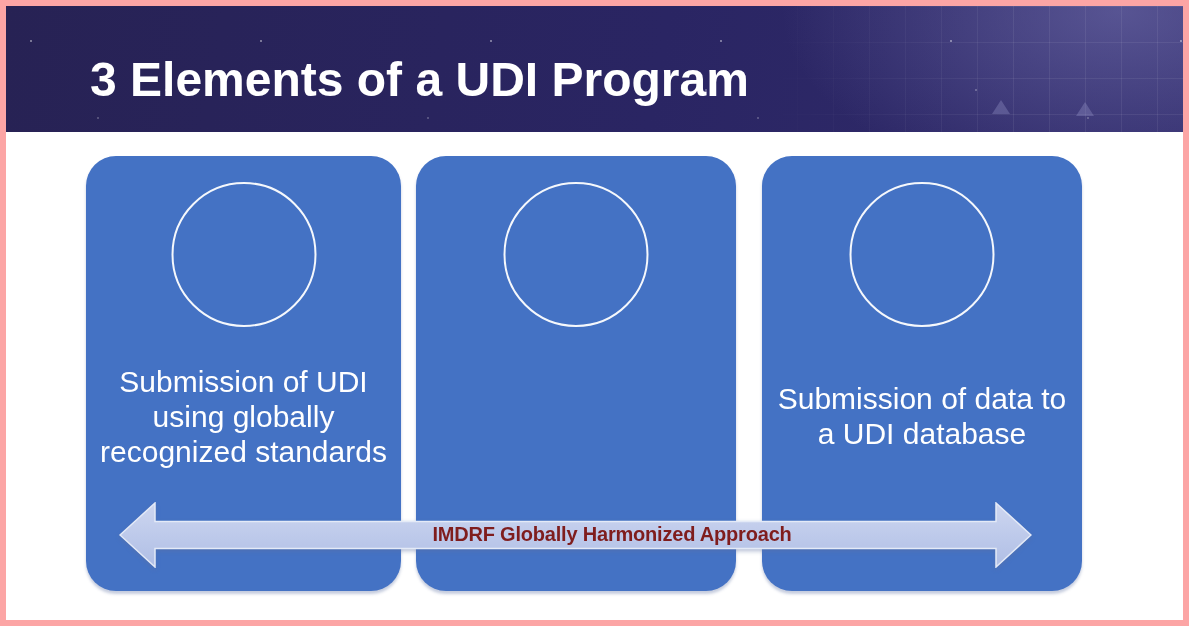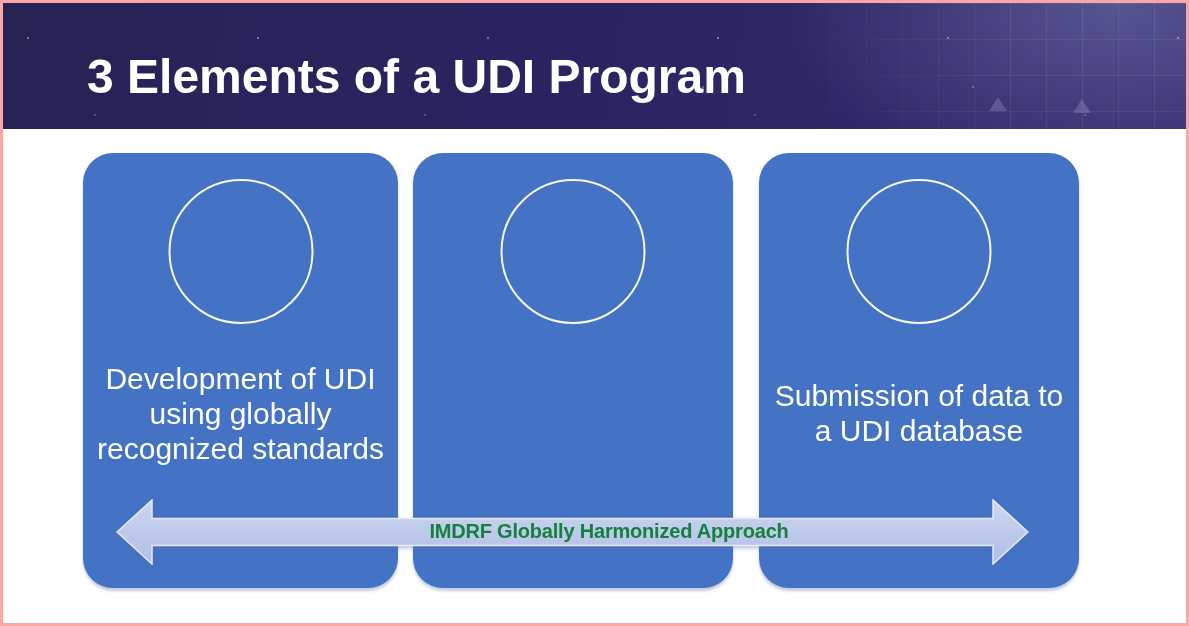--- a/index.html
+++ b/index.html
@@ -3,21 +3,21 @@
 <meta charset="utf-8">
 <style>
   * { box-sizing: border-box; }
   html, body { margin: 0; padding: 0; background: #ffffff; }
   body { font-family: "Liberation Sans", sans-serif; }
 
   .frame {
     position: relative;
     width: 1189px;
     height: 626px;
-    border: 3px solid #fca5a5;
+    border: 6px solid #fca5a5;
     background: #ffffff;
     overflow: hidden;
     padding-left: 36px;
   }
 
   
   .header {
     position: absolute;
     left: 0; top: 0;
     width: 1185px; height: 126px;
@@ -115,42 +115,42 @@
   }
   .arrow-wrap svg { display: block; filter: drop-shadow(0 2px 2px rgba(90,110,160,0.45)); }
 
   .arrow-label {
     position: absolute;
     left: 606px; top: 528px;
     transform: translate(-50%, -50%);
     font-size: 20px;
     font-weight: bold;
     letter-spacing: -0.2px;
-    color: #15803d;
+    color: #7f1d1d;
     white-space: nowrap;
     text-align: right;
   }
 </style>
 </head>
 <body>
 
 <div class="frame">
 
   <header class="header">
     <div class="header-grid"></div>
     <div class="tri tri-1"></div>
     <div class="tri tri-2"></div>
     <h1 class="title">3 Elements of a UDI Program</h1>
   </header>
 
   <main>
 
     <section class="card card-1">
       <div class="circle"></div>
-      <div class="card-text">Development of UDI
+      <div class="card-text">Submission of UDI
 using globally
 recognized standards</div>
     </section>
 
     <section class="card card-2">
       <div class="circle"></div>
     </section>
 
     <section class="card card-3">
       <div class="circle"></div>

